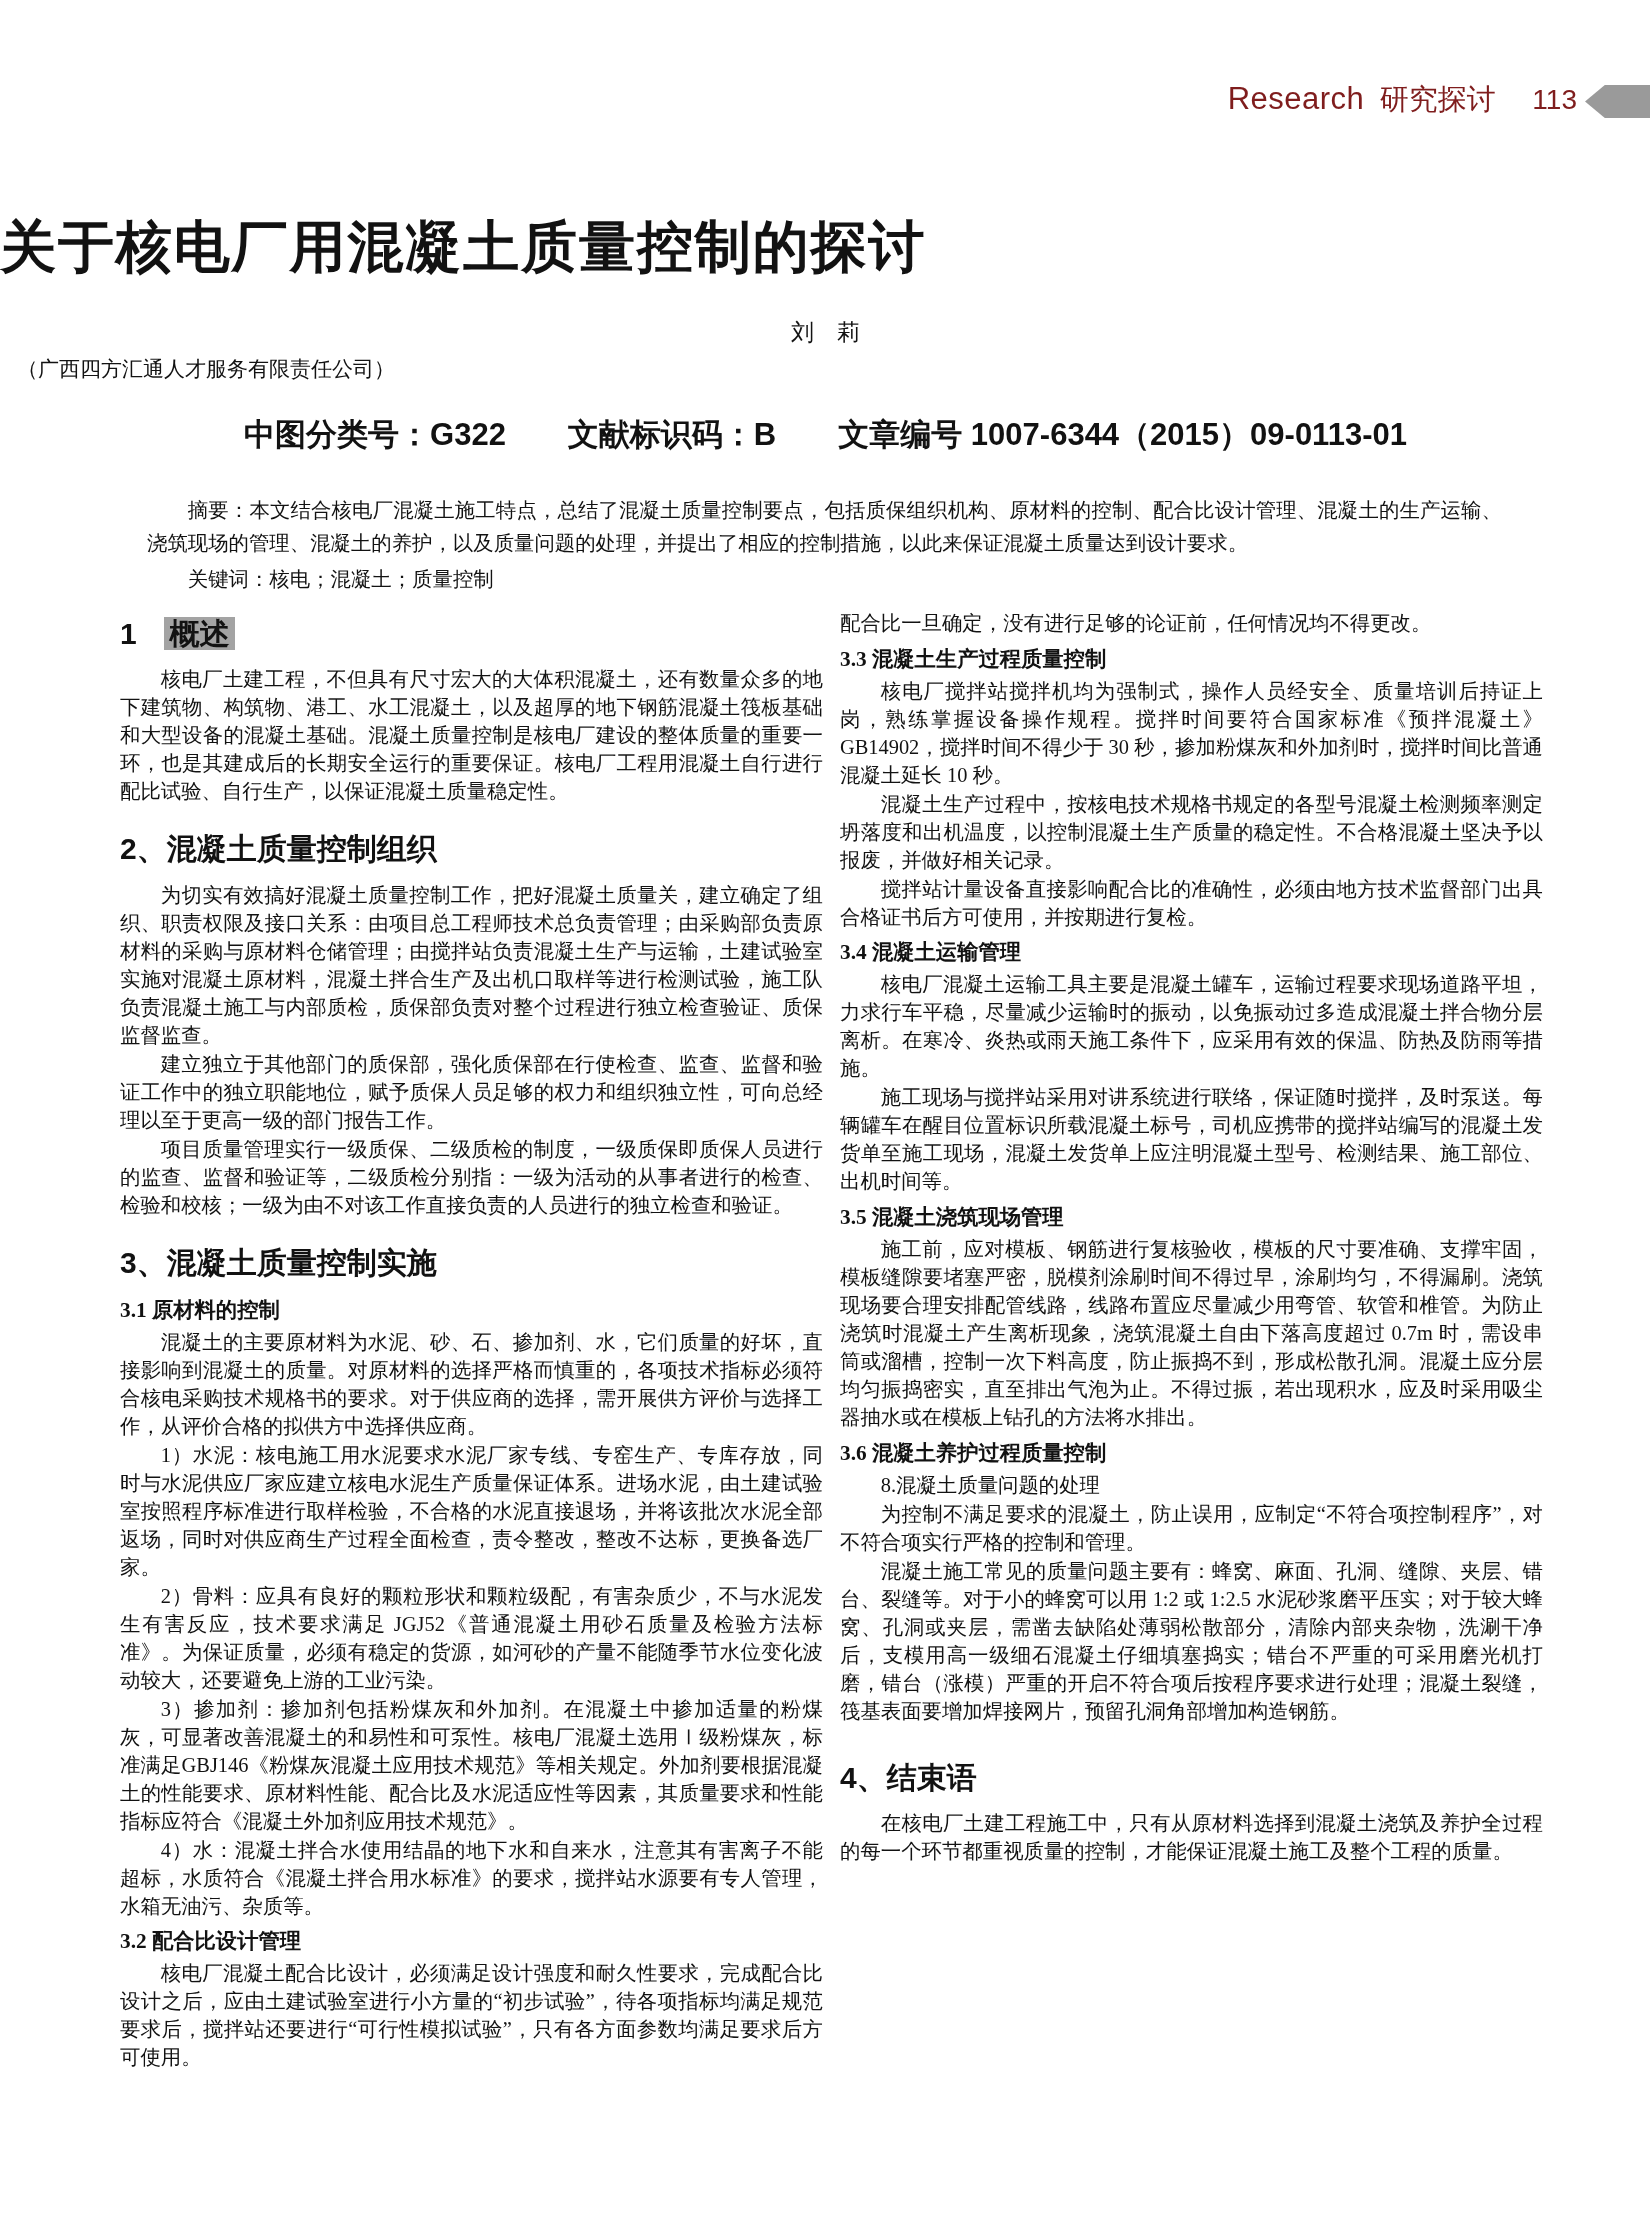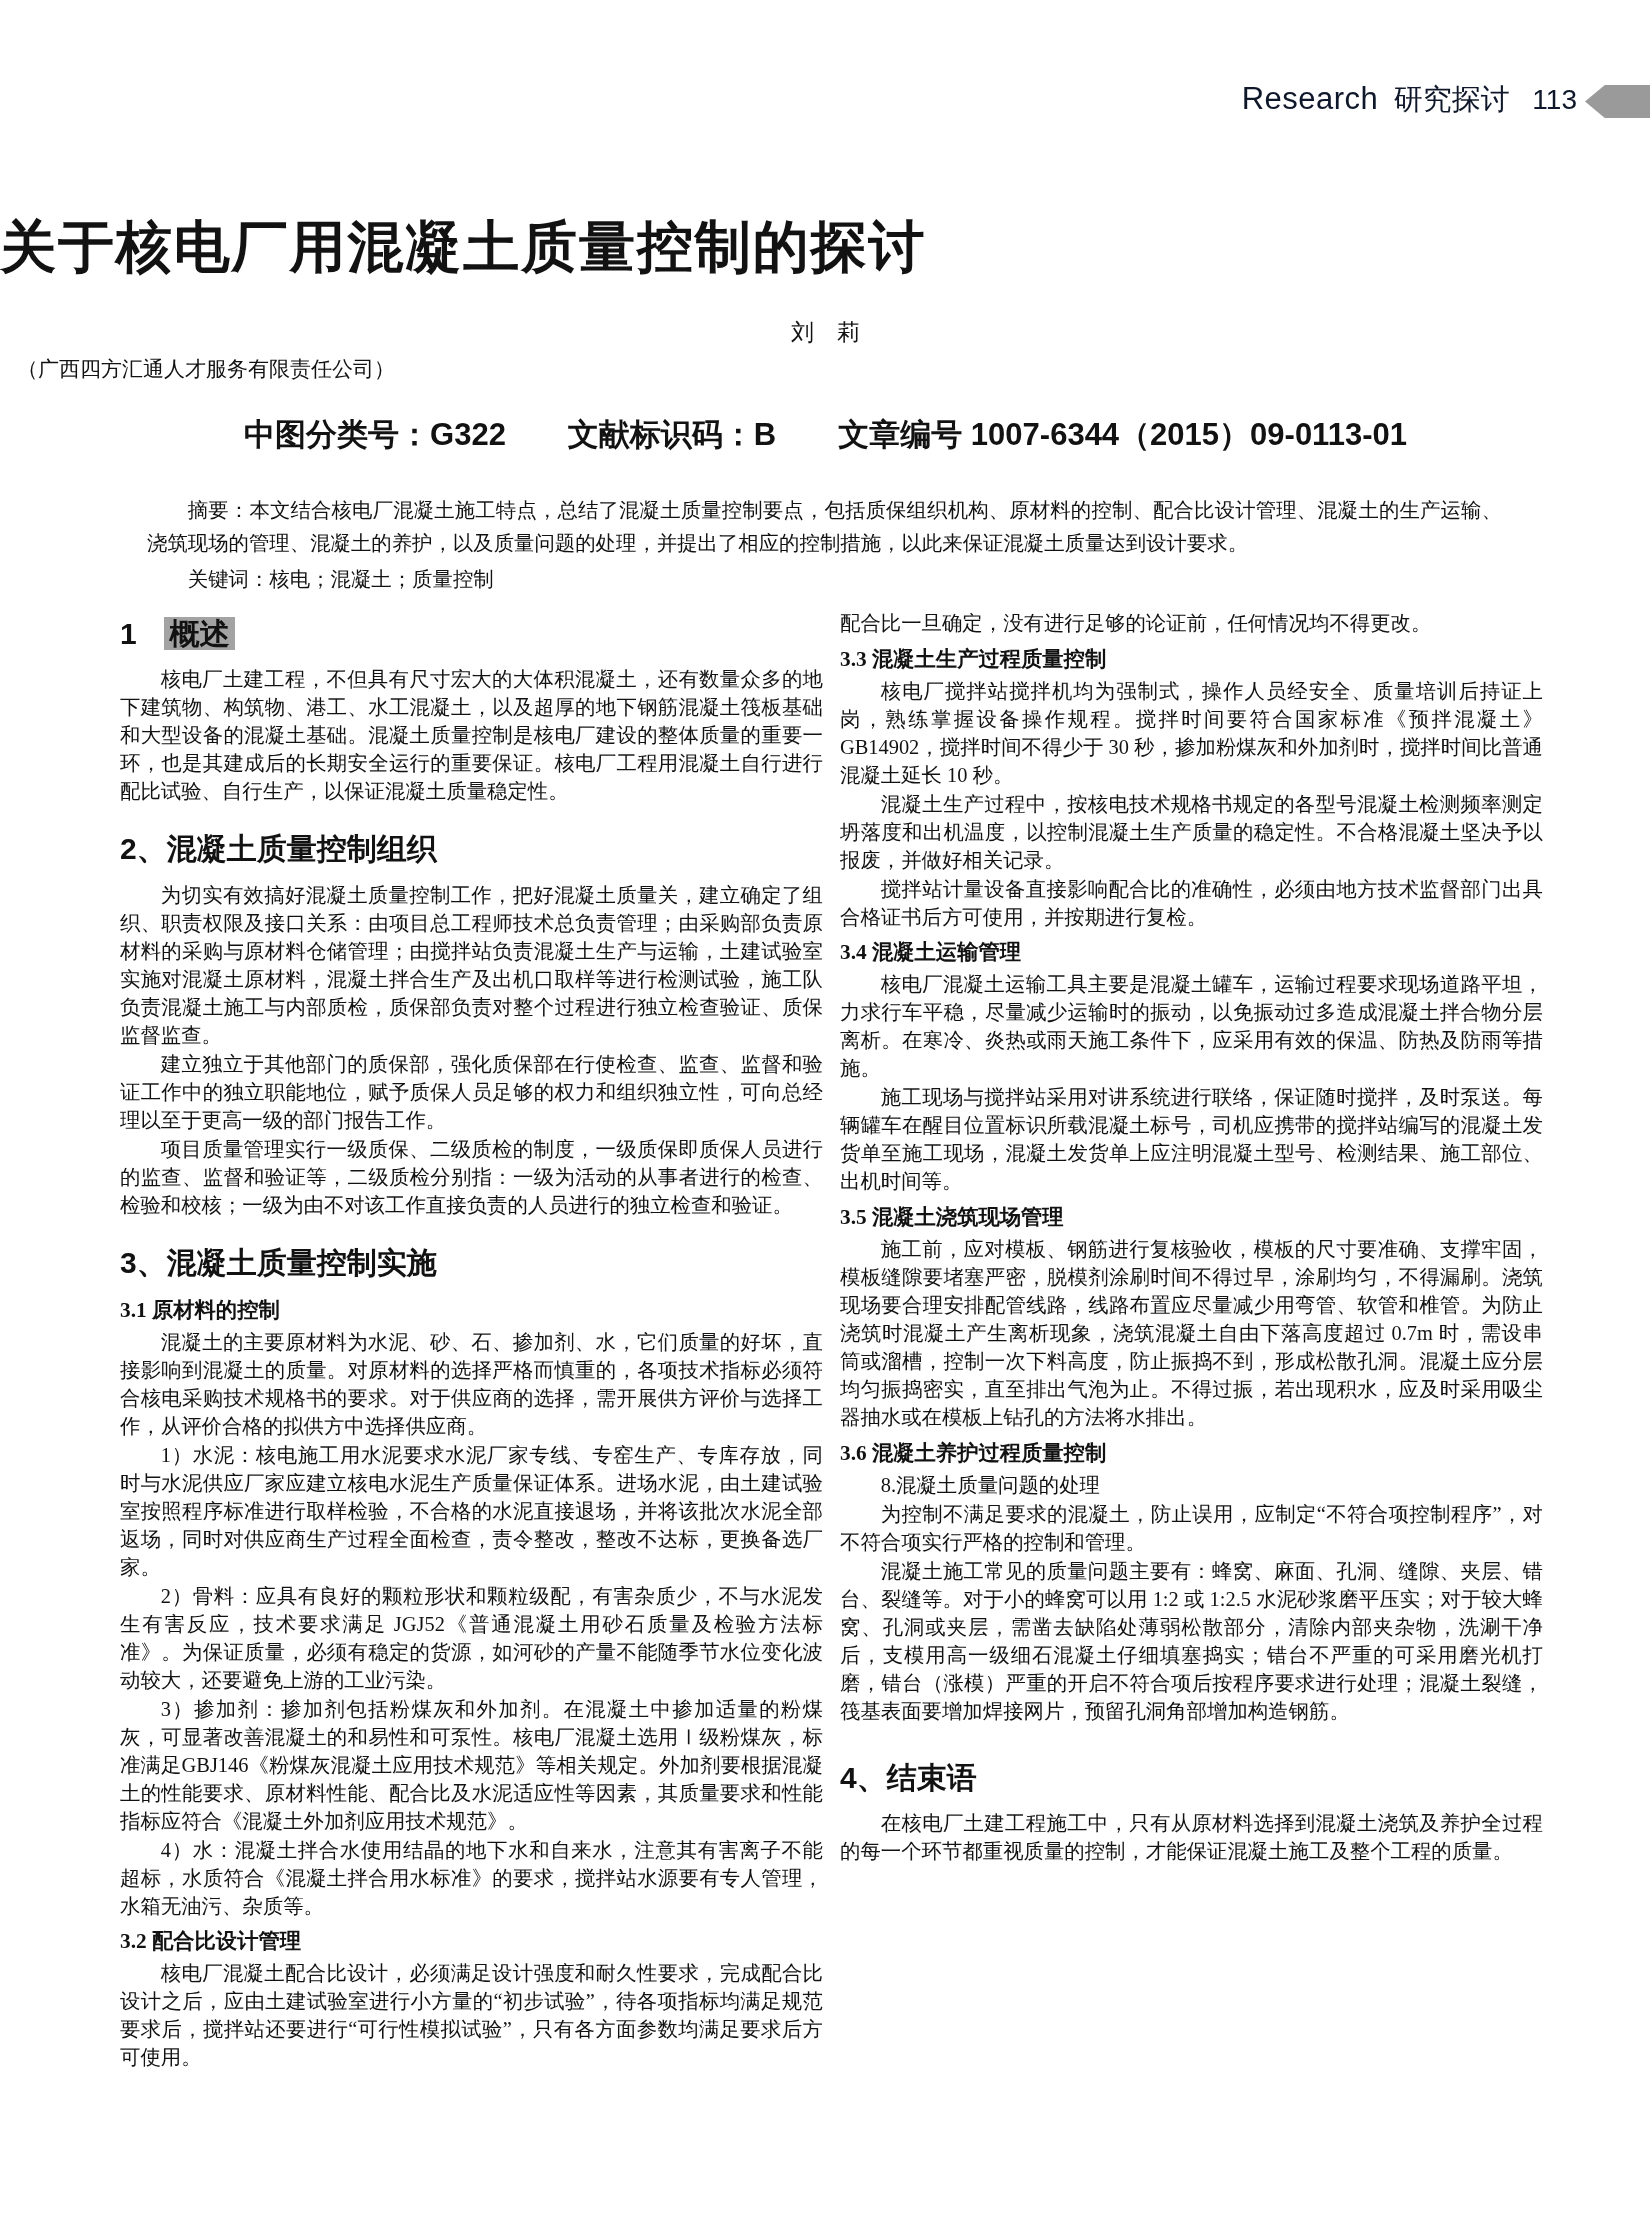--- a/index.html
+++ b/index.html
@@ -9,25 +9,25 @@
     background:#ffffff;
     color:#121212;
     font-family:"Liberation Serif", serif;
     overflow:hidden;
   }
   
   .running-head{
     position:absolute;top:80px;right:74px;
     display:flex;align-items:baseline;gap:15.5px;
     font-family:"Liberation Sans", sans-serif;
-    color:#0f172a;
+    color:#7f1d1d;
   }
   .rh-en{font-size:31px;letter-spacing:0.5px;}
   .rh-zh{font-size:29px;}
-  .rh-page{font-size:28px;margin-left:7px;}
+  .rh-page{font-size:28px;margin-left:21px;}
   .rh-arrow{
     position:absolute;top:85px;right:0;
     width:66px;height:33px;background:#9a9a9a;
     clip-path:polygon(0 50%,30% 0,100% 0,100% 100%,30% 100%);
   }
   
   .title{
     position:absolute;top:210px;left:0;width:100%;
     margin:0;text-align:left;
     font-size:56px;font-weight:bold;letter-spacing:1.9px;

